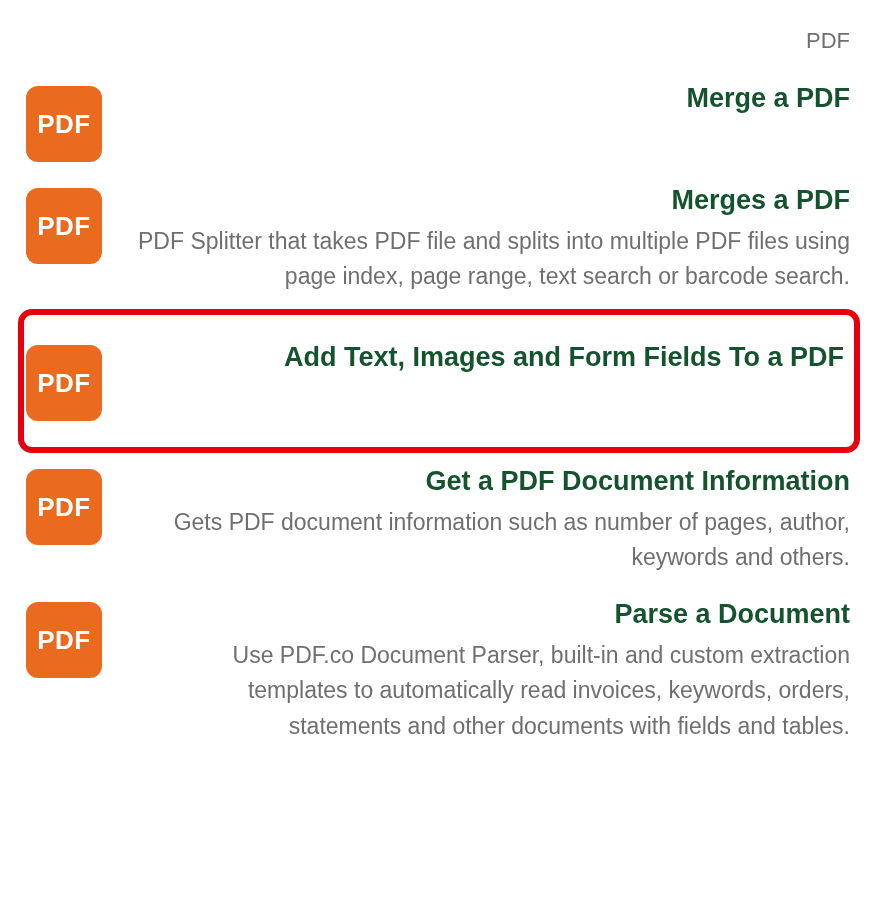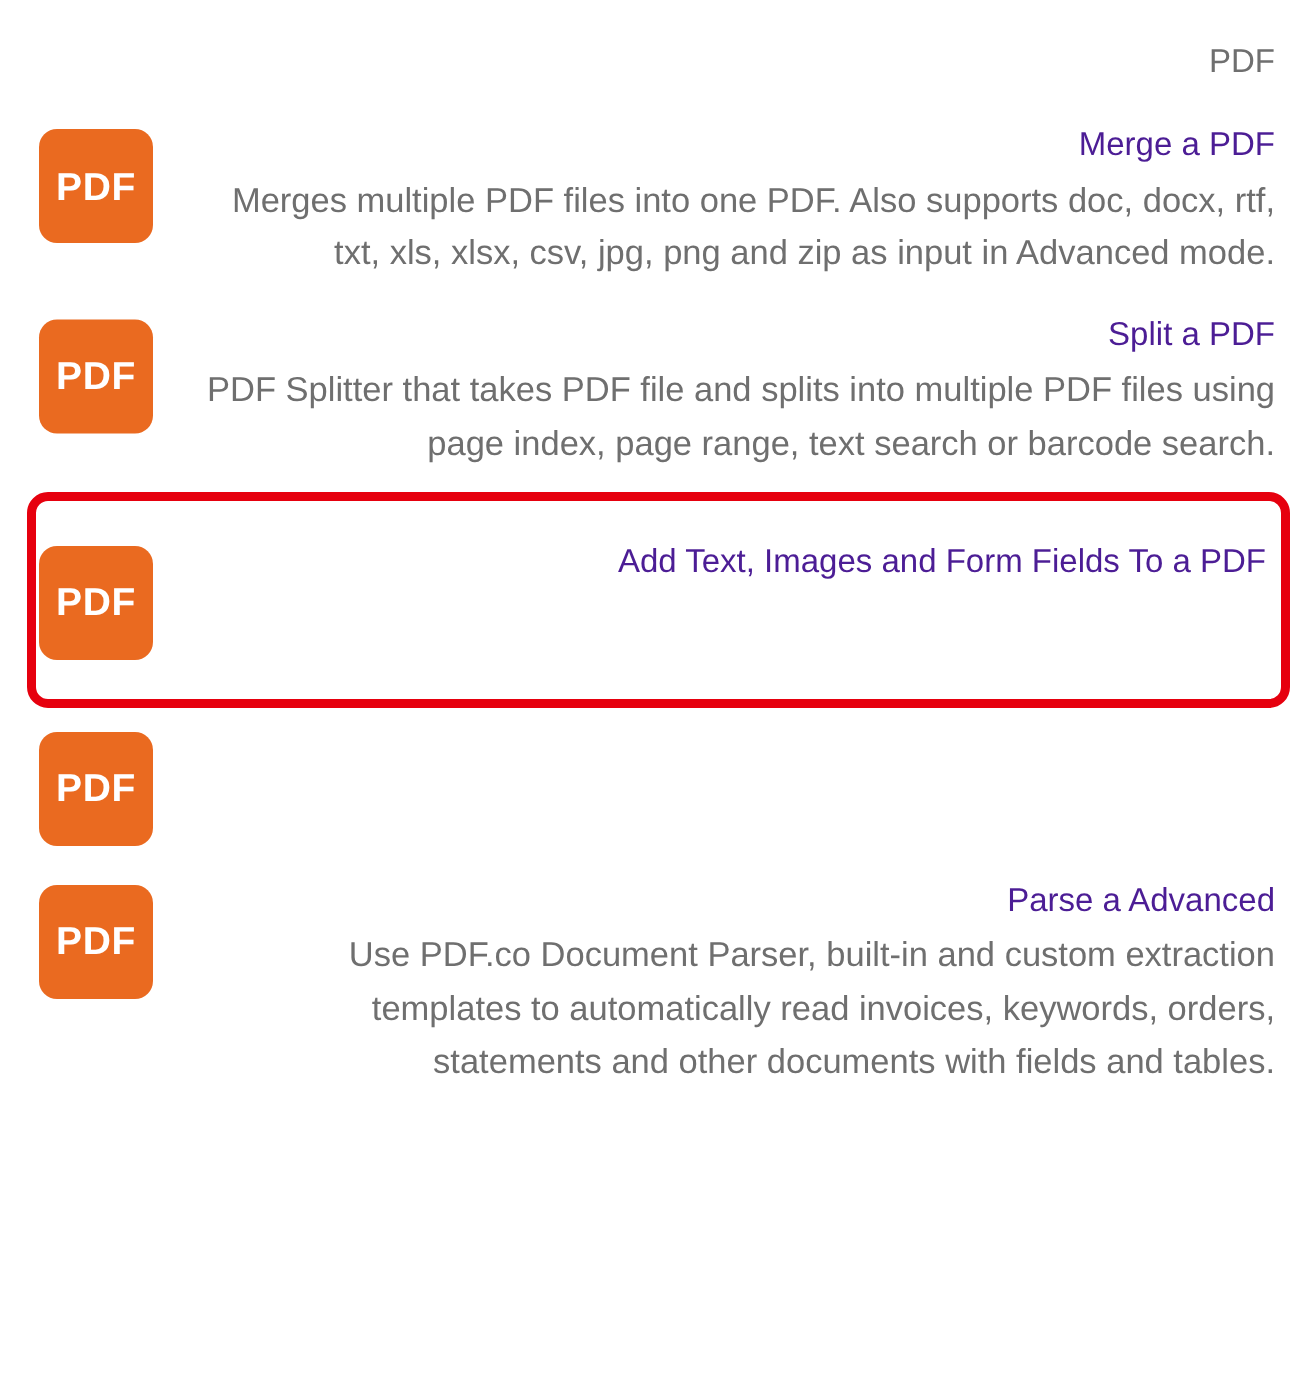--- a/index.html
+++ b/index.html
@@ -51,62 +51,65 @@
     font-size: 26px;
     letter-spacing: 0.5px;
     margin-right: 36px;
     margin-top: 4px;
   }
   .item-body {
     flex: 1;
     min-width: 0;
   }
   .item-title {
-    color: #4c1d95;
-    font-size: 22px;
-    font-weight: 400;
+    color: #14532d;
+    font-size: 27px;
+    font-weight: 700;
     line-height: 1.25;
     margin-bottom: 6px;
   }
   .item-desc {
     color: #6f6f6f;
     font-size: 23px;
     font-weight: 400;
     line-height: 1.55;
   }
 </style>
 </head>
 <body>
 
 <div class="section-header">PDF</div>
 
 <div class="list" id="action-list">
     <div class="item">
       <div class="icon-badge">PDF</div>
       <div class="item-body">
         <div class="item-title">Merge a PDF</div>
-        <div class="item-desc">Merges multiple PDF files into one PDF. Also supports doc, docx, rtf, txt, xls, xlsx, csv, jpg, png and zip as input in Advanced mode.</div>
       </div>
     </div>
     <div class="item">
       <div class="icon-badge">PDF</div>
       <div class="item-body">
-        <div class="item-title">Split a PDF</div>
+        <div class="item-title">Merges a PDF</div>
         <div class="item-desc">PDF Splitter that takes PDF file and splits into multiple PDF files using page index, page range, text search or barcode search.</div>
       </div>
     </div>
     <div class="item item-highlighted">
       <div class="icon-badge">PDF</div>
       <div class="item-body">
         <div class="item-title">Add Text, Images and Form Fields To a PDF</div>
       </div>
     </div>
     <div class="item">
       <div class="icon-badge">PDF</div>
+      <div class="item-body">
+        <div class="item-title">Get a PDF Document Information</div>
+        <div class="item-desc">Gets PDF document information such as number of pages, author, keywords and others.</div>
+      </div>
     </div>
     <div class="item">
       <div class="icon-badge">PDF</div>
       <div class="item-body">
-        <div class="item-title">Parse a Advanced</div>
+        <div class="item-title">Parse a Document</div>
         <div class="item-desc">Use PDF.co Document Parser, built-in and custom extraction templates to automatically read invoices, keywords, orders, statements and other documents with fields and tables.</div>
       </div>
     </div>
   </div>
 
 </body></html>

